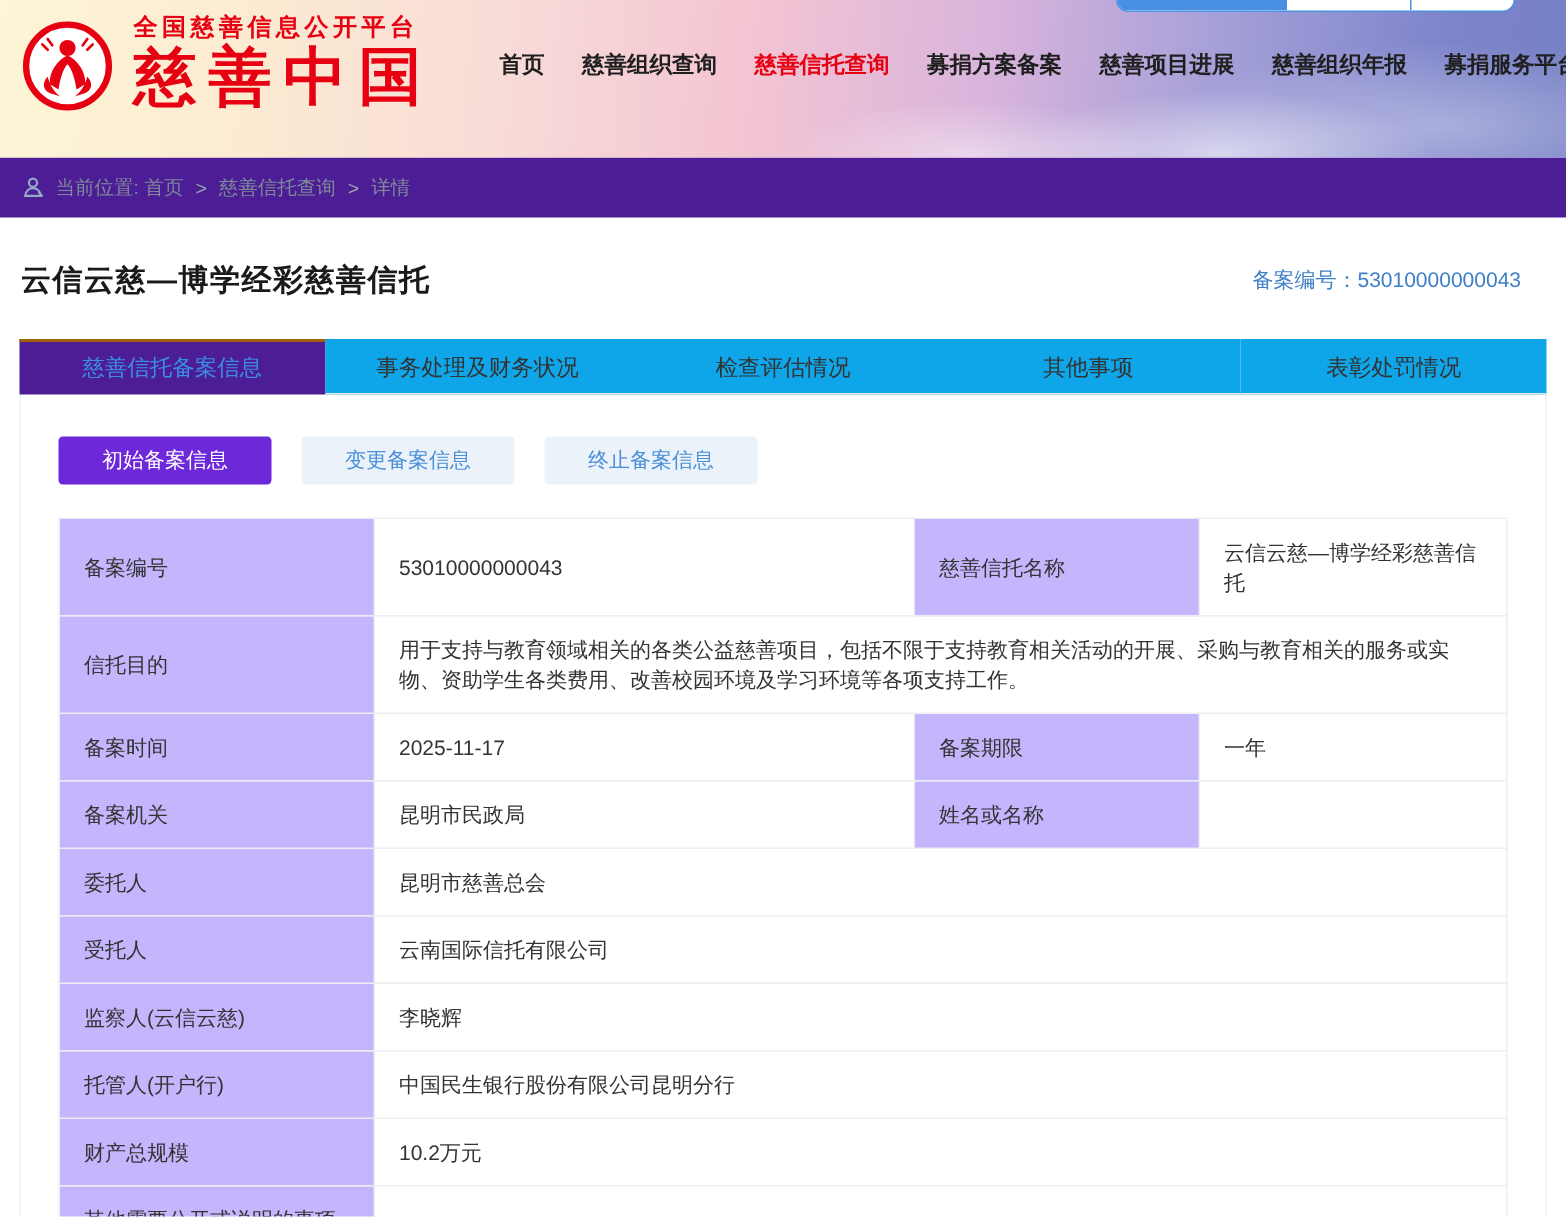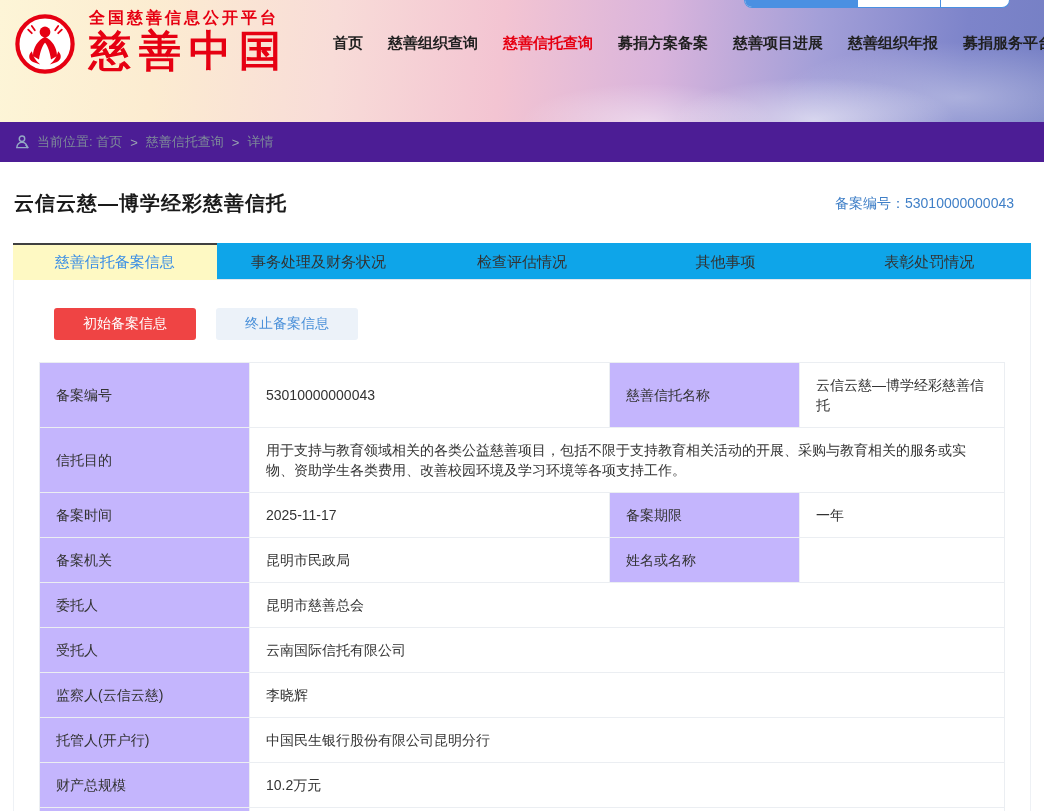--- a/index.html
+++ b/index.html
@@ -1,21 +1,21 @@
 <!DOCTYPE html>
 <html><head>
 <meta charset="utf-8">
 <style>
   * { margin:0; padding:0; box-sizing:border-box; }
   html,body { width:1044px; height:811px; overflow:hidden; background:#fff;
     font-family:"Liberation Sans","DejaVu Sans",sans-serif; color:#333; }
 
   
   .site-header{
-    position:relative; height:122px; overflow:hidden;
+    position:relative; height:105px; overflow:hidden;
     background:
       radial-gradient(ellipse 200px 60px at 78% 98%, rgba(255,255,255,.55), transparent 70%),
       radial-gradient(ellipse 260px 80px at 92% 80%, rgba(255,255,255,.35), transparent 70%),
       radial-gradient(ellipse 180px 55px at 62% 100%, rgba(255,255,255,.45), transparent 70%),
       linear-gradient(95deg,#fdf5d7 0%,#fcecd1 15%,#f8dcd8 32%,#f3c4d2 48%,#d9b4dc 63%,#a39fd8 78%,#7d84ca 92%,#7680c5 100%);
   }
   .logo-link{ position:absolute; left:15px; top:8px; display:flex; cursor:pointer; }
   .emblem{ width:60px; height:60px; margin-top:6px; }
   .brand-txt{ margin-left:14px; }
   .platform-name{ color:#e60012; font-size:16px; font-weight:bold; letter-spacing:3px; }
@@ -42,28 +42,28 @@
     margin:28px 30px 0 14px; }
   .page-title{ font-size:20px; font-weight:bold; color:#1a1a1a; letter-spacing:1px;}
   .record-no{ font-size:14px; color:#3f7fc7;margin-left:45px; }
 
   
   .panel{ margin:26px 13px 0; }
   .tab-row{ display:flex; height:37px; }
   .tab{ flex:1; display:flex; align-items:center; justify-content:center;
     font-size:15px; color:#333; background:#0ea5e9; border-bottom:1px solid #e4e7ed;
     border-top:2px solid transparent; cursor:pointer; }
-  .tab.active{ background:#fef9c3; color:#3a8ee6; border-top:2px solid #404040; border-bottom:none; }
+  .tab.active{ background:#4c1d95; color:#3a8ee6; border-top:2px solid #a16207; border-bottom:none; }
   .panel-body{ border:1px solid #eef1f5; border-top:none; padding:28px 25px 22px; }
 
   .btn-row{ display:flex; gap:20px; margin-bottom:22px; }
   .pill-btn{ min-width:142px; height:32px; display:flex; align-items:center; justify-content:center;
     font-size:14px; border:none; border-radius:3px; cursor:pointer;
     background:#ecf2f9; color:#4a90d9; font-family:inherit; }
-  .pill-btn.active{ background:#ef4444; color:#fff;margin-left:15px; }
+  .pill-btn.active{ background:#6d28d9; color:#fff; }
 
   
   table.detail{ width:100%; border-collapse:collapse; font-size:14px; }
   table.detail td{ border:1px solid #ebeef2; padding:12px 16px; line-height:20px;
     color:#333; vertical-align:middle; background:#fff; }
   table.detail td.lbl{ background:#c4b5fd; }
 </style>
 </head>
 <body>
 
@@ -130,20 +130,21 @@
     <div class="tab active">慈善信托备案信息</div>
     <div class="tab">事务处理及财务状况</div>
     <div class="tab">检查评估情况</div>
     <div class="tab">其他事项</div>
     <div class="tab">表彰处罚情况</div>
   </div>
 
   <div class="panel-body">
     <div class="btn-row">
       <button class="pill-btn active">初始备案信息</button>
+      <button class="pill-btn">变更备案信息</button>
       <button class="pill-btn">终止备案信息</button>
     </div>
 
     <table class="detail">
       <colgroup>
           <col style="width:210px">
           <col style="width:360px">
           <col style="width:190px">
           <col>
         </colgroup>

